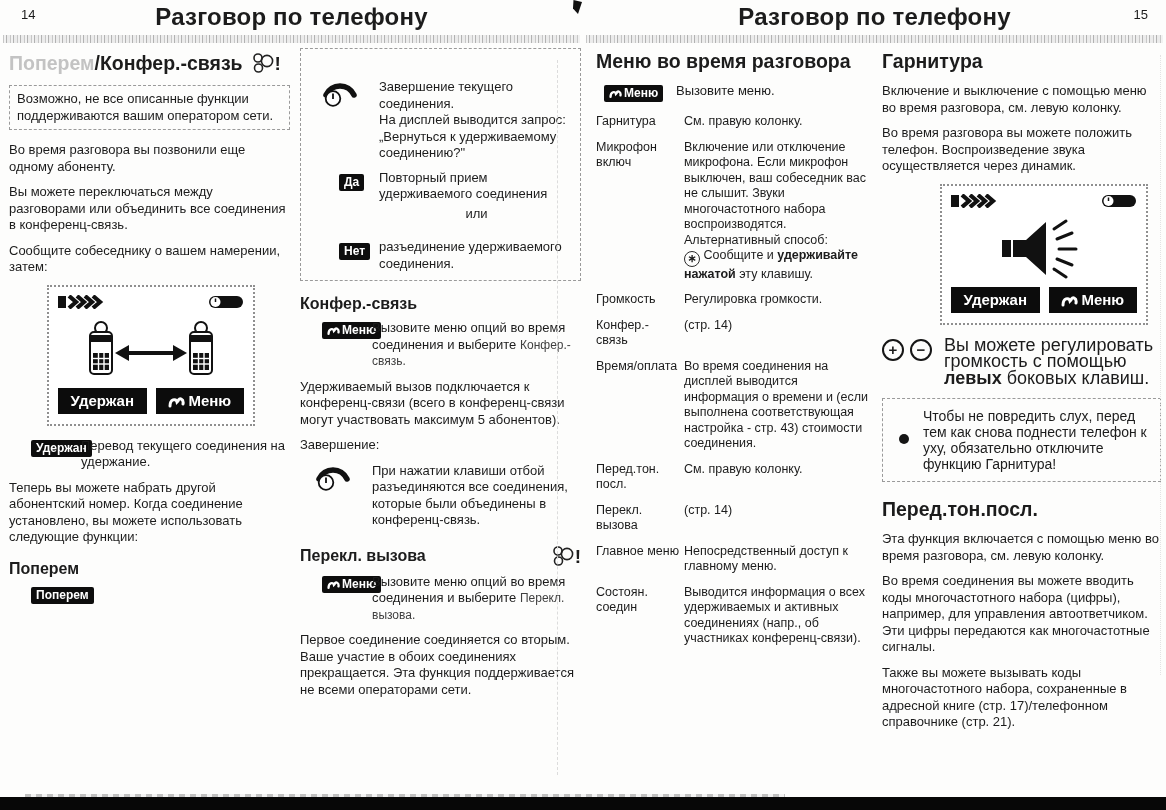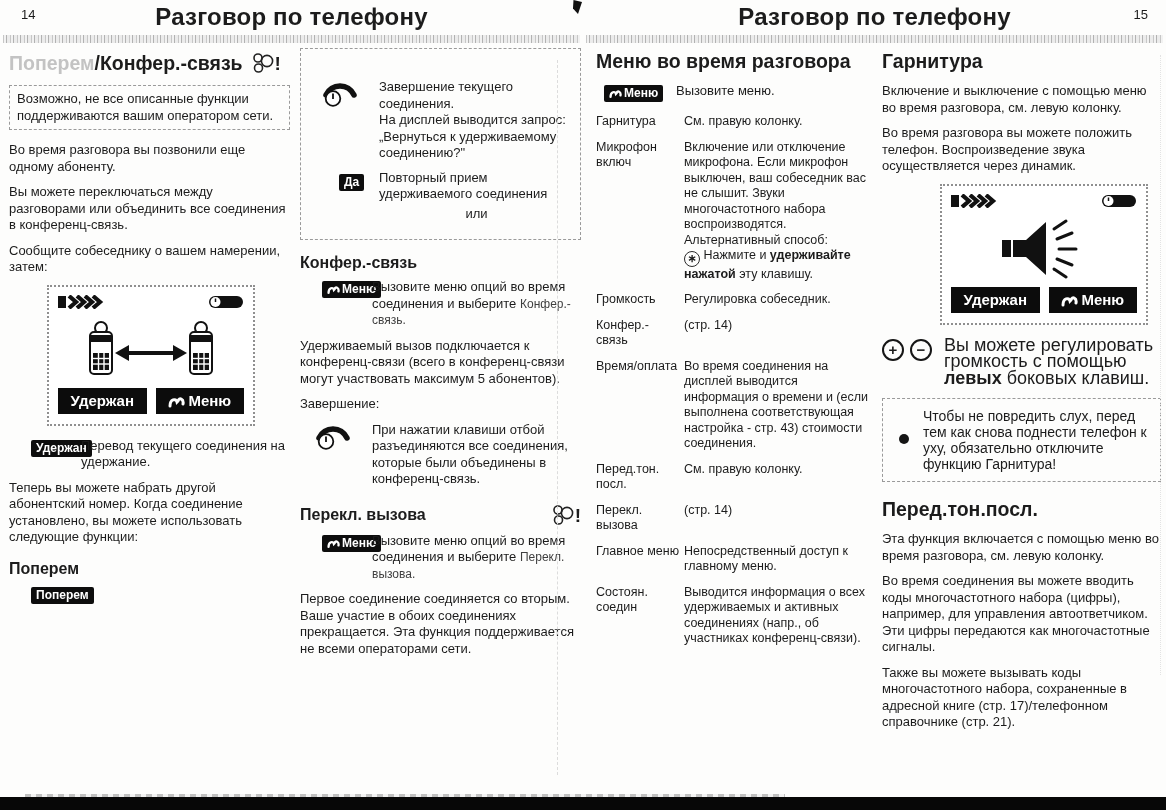--- a/index.html
+++ b/index.html
@@ -178,26 +178,30 @@
         <span class="icol"><svg width="38" height="26" viewBox="0 0 38 26">
               <path d="M5 14 C11 2, 27 2, 33 14" fill="none" stroke="#111" stroke-width="5.5" stroke-linecap="round"></path>
               <circle cx="12" cy="17.5" r="7.3" fill="#fff" stroke="#111" stroke-width="1.8"></circle>
               <line x1="12" y1="12.5" x2="12" y2="18" stroke="#111" stroke-width="1.8"></line>
             </svg></span>
         <span class="txt">
           <p>Завершение текущего соединения.</p>
           <p style="margin-bottom:4px;">На дисплей выводится запрос: „Вернуться к удерживаемому соединению?"</p>
         </span>
       </div>
-      <div class="step" style="margin-bottom:6px;">
+      <div class="step" style="margin-bottom:14px;">
         <span class="icol" style="padding-left:32px;"><span class="badge">Да</span></span>
         <span class="txt">
           <p style="margin-bottom:3px;">Повторный прием удерживаемого соединения</p>
           <p style="margin-bottom:3px;font-weight:normal;text-align:center;">или</p>
         </span>
+      </div>
+      <div class="step" style="margin-bottom:0;">
+        <span class="icol" style="padding-left:32px;"><span class="badge">Нет</span></span>
+        <span class="txt">разъединение удерживаемого соединения.</span>
       </div>
     </div>
 
     <h3>Конфер.-связь</h3>
     <div class="step">
       <span class="bcol"><span class="badge menubadge"><svg width="13" height="11" viewBox="0 0 17 13">
               <path d="M2 11 C2 4, 8 3, 9 7 L10 6 C11 2, 16 4, 15 9" fill="none" stroke="#fff" stroke-width="3" stroke-linecap="round"></path>
             </svg><span>Меню</span></span></span>
       <span class="txt"><span>Вызовите меню опций во время соединения и выберите </span><span class="menuitem">Конфер.-связь.</span></span>
     </div>
@@ -248,26 +252,26 @@
 
     <div class="trow">
       <span class="tlabel">Гарнитура</span>
       <span class="tdesc">См. правую колонку.</span>
     </div>
     <div class="trow">
       <span class="tlabel">Микрофон включ</span>
       <span class="tdesc">
         <p>Включение или отключение микрофона. Если микрофон выключен, ваш собеседник вас не слышит. Звуки многочастотного набора воспроизводятся.</p>
         <p>Альтернативный способ:</p>
-        <p><span class="keycircle">∗</span><span> Нажмите и </span><b>удерживайте нажатой</b><span> эту клавишу.</span></p>
+        <p><span class="keycircle">∗</span><span> Сообщите и </span><b>удерживайте нажатой</b><span> эту клавишу.</span></p>
       </span>
     </div>
     <div class="trow">
       <span class="tlabel">Громкость</span>
-      <span class="tdesc">Регулировка собеседник.</span>
+      <span class="tdesc">Регулировка громкости.</span>
     </div>
     <div class="trow">
       <span class="tlabel">Конфер.-связь</span>
       <span class="tdesc">(стр. 14)</span>
     </div>
     <div class="trow">
       <span class="tlabel">Время/оплата</span>
       <span class="tdesc">Во время соединения на дисплей выводится информация о времени и (если выполнена соответствующая настройка - стр. 43) стоимости соединения.</span>
     </div>
     <div class="trow">

